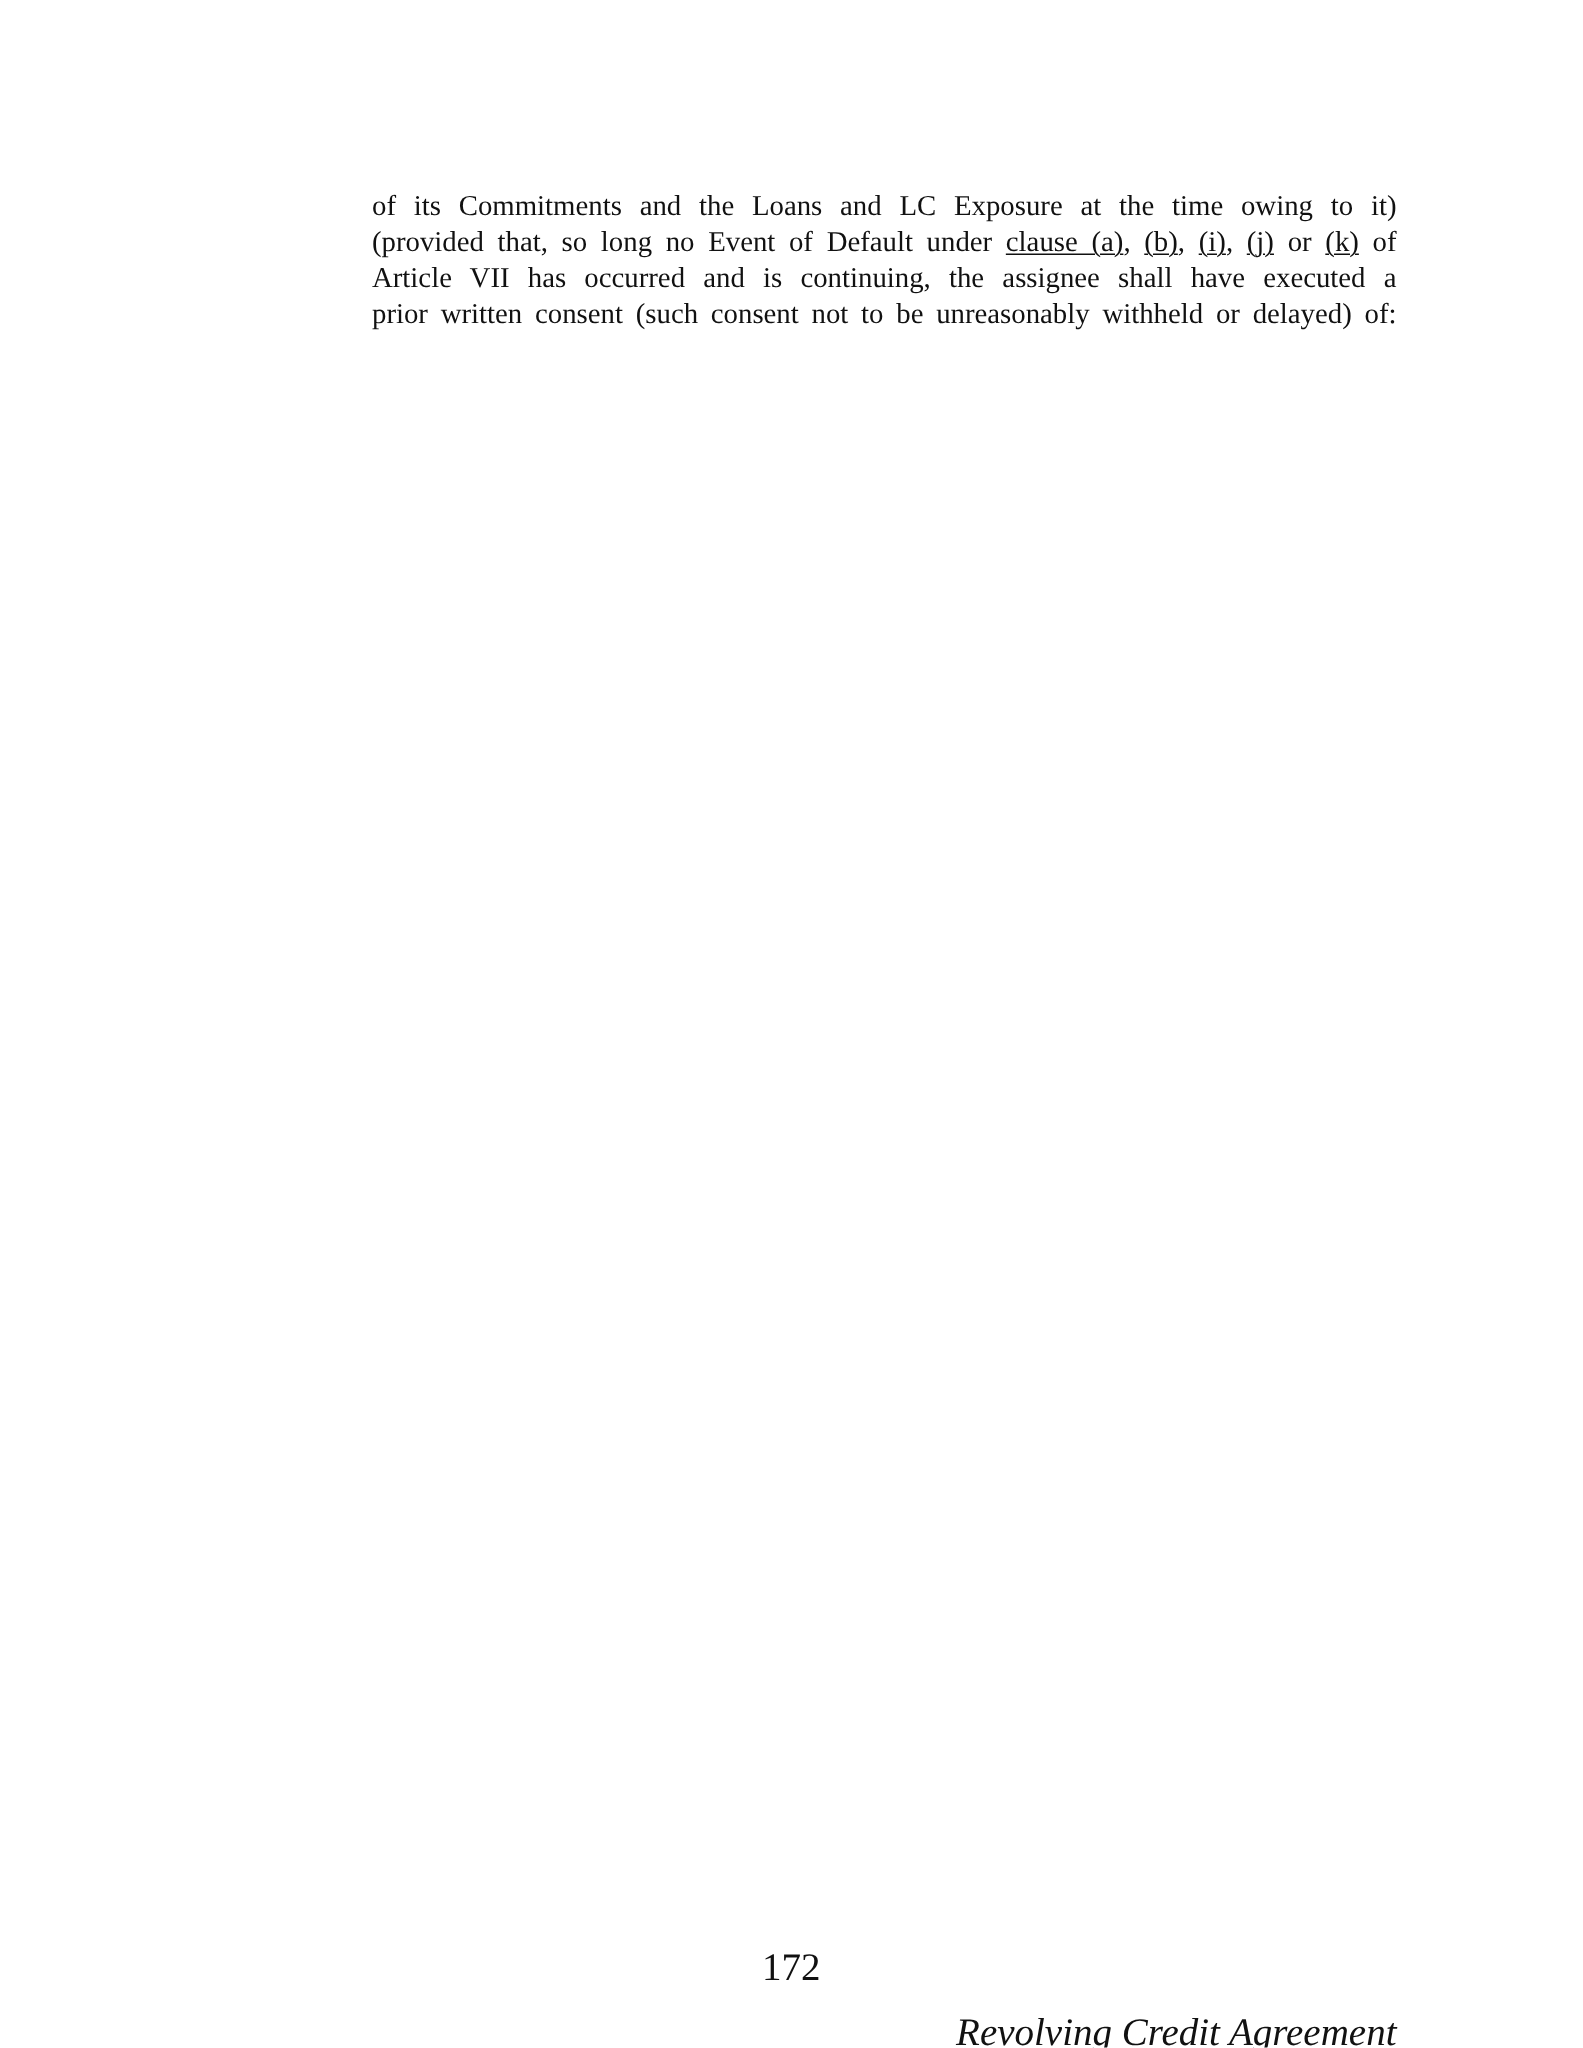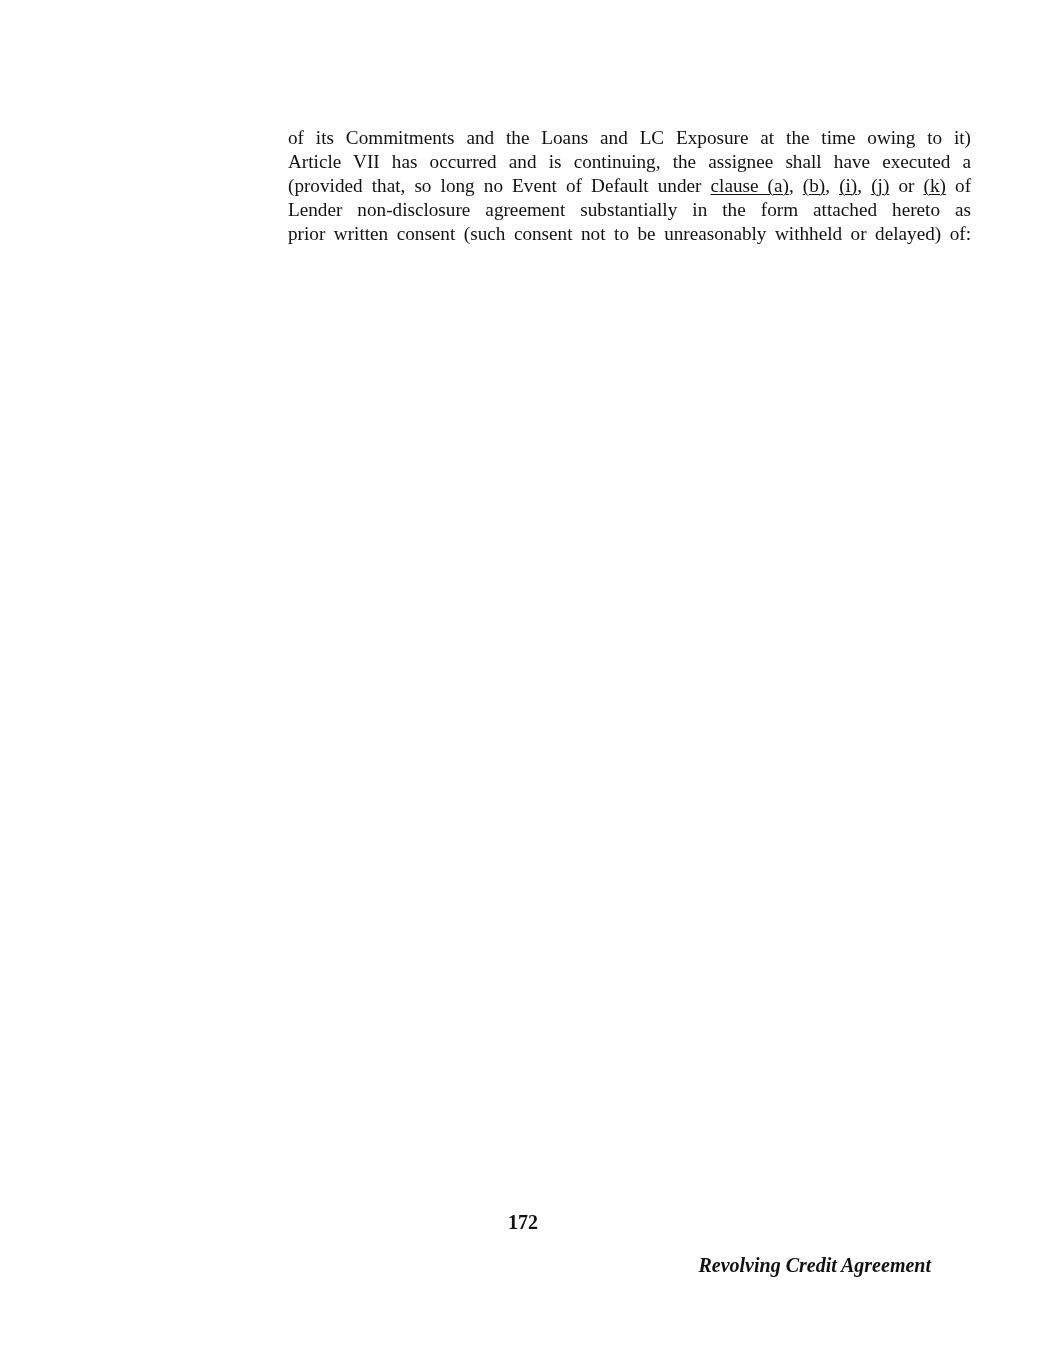--- a/index.html
+++ b/index.html
@@ -1,37 +1,36 @@
 <!DOCTYPE html>
 <html><head>
 <meta charset="utf-8">
 <style>
   html, body { margin: 0; padding: 0; background: #ffffff; }
   body { width: 1055px; height: 1365px; position: relative; overflow: hidden;
          font-family: "Liberation Serif", "DejaVu Serif", serif; color: #111; }
   .page { position: absolute; left: 0; top: 0; width: 1055px; height: 1365px; }
-  .para { position: absolute; font-size: 19.2px; line-height: 24px; margin-left: 40px; }
+  .para { position: absolute; font-size: 19.2px; line-height: 24px; }
   .para.full { left: 248px; width: 683px; }
   .para.ind { left: 310px; width: 621px; }
   .ln { display: block; height: 24px; white-space: nowrap; text-align: justify; text-align-last: justify; }
   .u { text-decoration: underline; text-underline-offset: 2px; text-decoration-thickness: 1px; }
-  .footer { position: absolute; top: 1210px; font-size: 20px; line-height: 24px; font-weight: bold; }
+  .footer { position: absolute; top: 1300px; font-size: 26px; line-height: 24px; }
   .pagenum { left: 508px; }
   .doc-title { right: 124px; font-style: italic; margin-top: 43px; }
 </style>
 </head>
 <body>
 
 <div class="page">
 
   <div class="para full" style="top:126px;">
       <span class="ln"><span>of its Commitments and the Loans and LC Exposure at the time owing to it)</span></span>
+      <span class="ln"><span>(provided that, so long no Event of Default under </span><span class="u">clause (a)</span><span>, </span><span class="u">(b)</span><span>, </span><span class="u">(i)</span><span>, </span><span class="u">(j)</span><span> or </span><span class="u">(k)</span><span> of</span></span>
       <span class="ln"><span>Article VII has occurred and is continuing, the assignee shall have executed a</span></span>
-      <span class="ln"><span>(provided that, so long no Event of Default under </span><span class="u">clause (a)</span><span>, </span><span class="u">(b)</span><span>, </span><span class="u">(i)</span><span>, </span><span class="u">(j)</span><span> or </span><span class="u">(k)</span><span> of</span></span>
-      <span class="ln"><span>Lender non-disclosure agreement substantially in the form attached hereto as</span></span>
       <span class="ln"><span>prior written consent (such consent not to be unreasonably withheld or delayed) of:</span></span>
     </div>
 
   <div class="para ind" style="top:336px;"></div>
 
   <div class="para ind" style="top:523px;"></div>
 
   <div class="para full" style="top:639px;"></div>
 
   <div class="para ind" style="top:707px;"></div>

